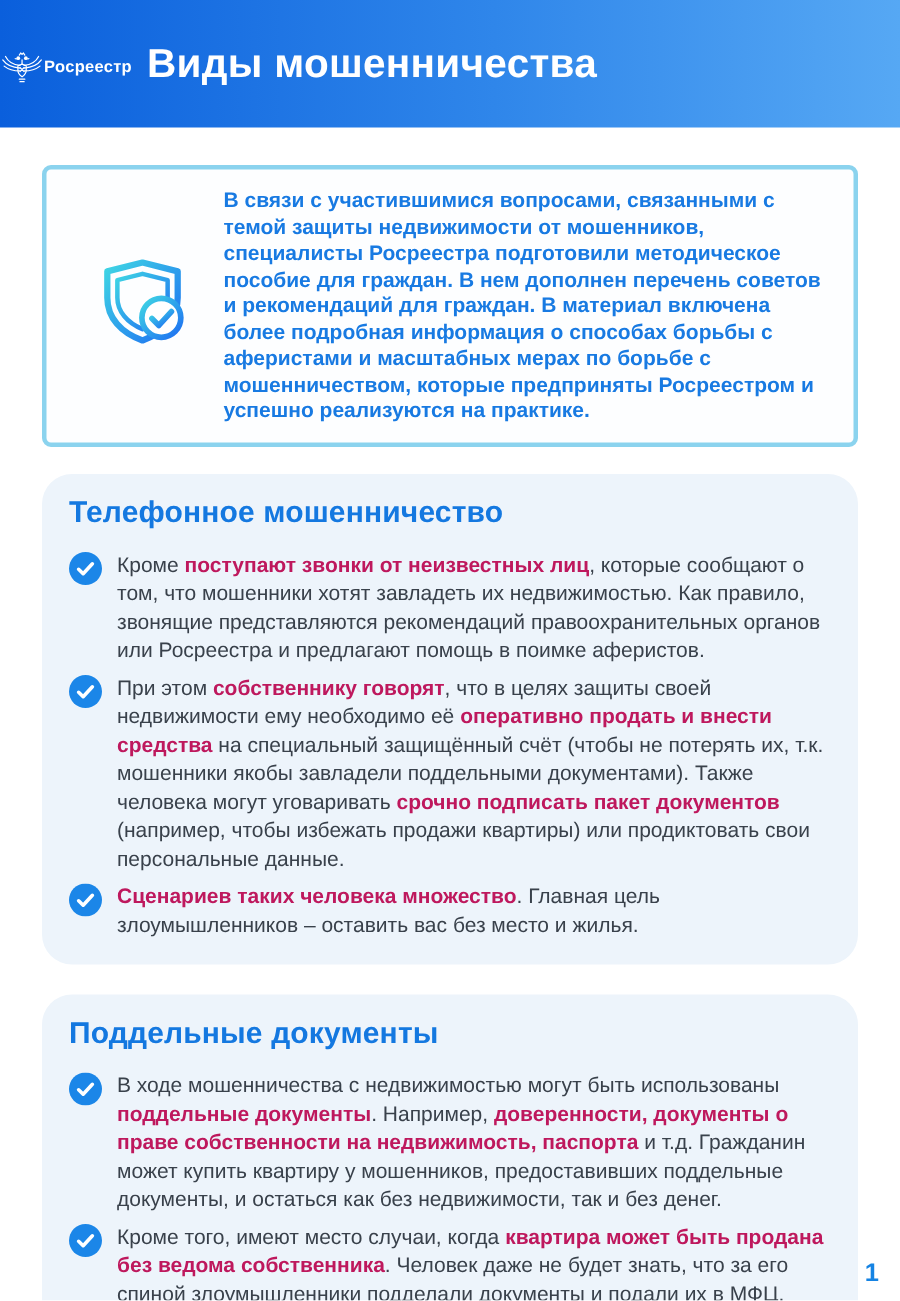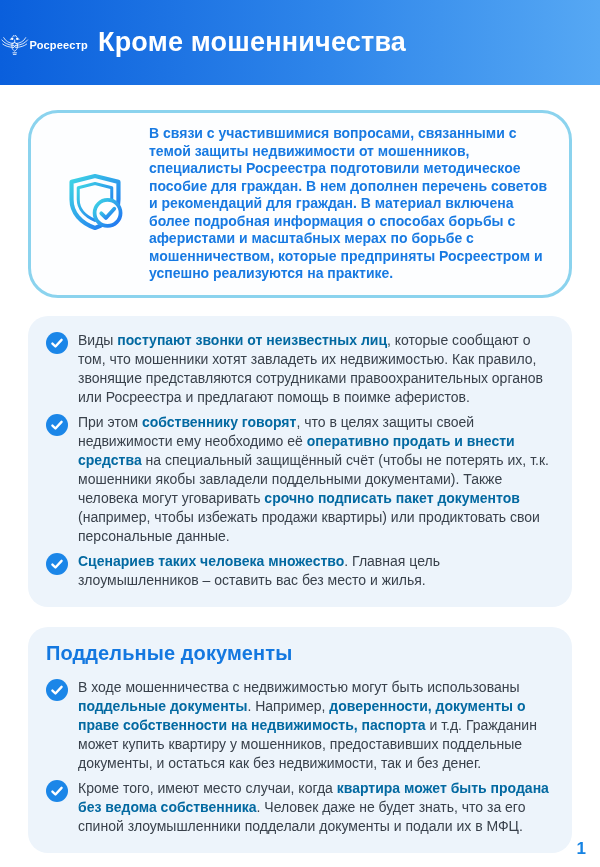--- a/index.html
+++ b/index.html
@@ -13,41 +13,41 @@
     background:linear-gradient(90deg,#0a5fdc 0%,#2f86ea 55%,#56a8f4 100%);
   }
   .logo{width:88px;display:flex;flex-direction:row;align-items:center;padding-top:4px;}
   .logo svg{display:block;}
   .logo-label{color:#ffffff;font-size:11px;font-weight:bold;letter-spacing:.2px;margin-top:1px;}
   .title{margin:0 0 0 10px;color:#ffffff;font-size:27px;font-weight:bold;letter-spacing:.2px;}
   
   .main{padding:0 28px;}
   .intro-card{
     margin-top:25px;display:flex;align-items:center;gap:22px;
-    background:#fdfeff;border:3px solid #8bd3ee;border-radius:30px;
+    background:#fdfeff;border:3px solid #8bd3ee;border-radius:6px;
     padding:12px 16px 12px 18px;box-sizing:border-box;min-height:160px;
   }
   .intro-icon{flex:0 0 auto;margin-left:14px;}
   .intro-text{
     margin:0;color:#187ae2;font-size:14px;font-weight:bold;line-height:17.5px;
   }
   .card{
     background:#edf4fb;border-radius:20px;margin-top:18px;
     padding:15px 16px 17px 18px;box-sizing:border-box;
   }
   .card + .card{margin-top:20px;}
   .card-heading{
     margin:0 0 13px 0;color:#1478e0;font-size:20px;font-weight:bold;letter-spacing:.1px;
   }
   .bullet{display:flex;gap:10px;margin-top:6px;}
   .bullet:first-of-type{margin-top:0;}
   .check{flex:0 0 22px;width:22px;height:22px;margin-top:1px;}
   .check svg{display:block;}
   .bullet-text{margin:0;color:#39414b;font-size:14px;line-height:19px;}
-  .bullet-text .em{color:#0369a1;font-weight:bold;}
+  .bullet-text .em{color:#be185d;font-weight:bold;}
   
   .page-number{
     position:absolute;right:14px;bottom:8px;
     color:#1583e3;font-size:17px;font-weight:bold;
   }
 </style>
 </head>
 <body>
 
 <div class="page">
@@ -70,21 +70,21 @@
         </g>
         <g fill="#ffffff" stroke="none">
           <circle cx="26.5" cy="9.5" r="2.7"></circle>
           <circle cx="37.5" cy="9.5" r="2.7"></circle>
           <path d="M24 9 l-3.4 1.4 3.4 1.4 z"></path>
           <path d="M40 9 l3.4 1.4 -3.4 1.4 z"></path>
         </g>
       </svg>
       <span class="logo-label">Росреестр</span>
     </div>
-    <h1 class="title">Кроме мошенничества</h1>
+    <h1 class="title">Виды мошенничества</h1>
   </header>
 
   <main class="main">
 
     <section class="intro-card">
       <span class="intro-icon">
         <svg viewBox="0 0 76 74" width="64" height="62" aria-hidden="true">
           <defs>
             <linearGradient id="gsh" x1="0" y1="0" x2="1" y2="1">
               <stop offset="0" stop-color="#3fd6e4"></stop>
@@ -95,29 +95,30 @@
           <path d="M38 15 L58 20 V34 C58 45 50 54 38 59 C26 54 18 45 18 34 V20 Z" fill="none" stroke="url(#gsh)" stroke-width="3.6" stroke-linejoin="round"></path>
           <circle cx="53" cy="50" r="15.5" fill="#ffffff" stroke="url(#gsh)" stroke-width="4.5"></circle>
           <path d="M45.5 50.5 L51 56 L61 45" fill="none" stroke="url(#gsh)" stroke-width="4.5" stroke-linecap="round" stroke-linejoin="round"></path>
         </svg>
       </span>
       <p class="intro-text">В связи с участившимися вопросами, связанными с темой защиты недвижимости от мошенников, специалисты Росреестра подготовили методическое пособие для граждан. В нем дополнен перечень советов и рекомендаций для граждан. В материал включена более подробная информация о способах борьбы с аферистами и масштабных мерах по борьбе с мошенничеством, которые предприняты Росреестром и успешно реализуются на практике.</p>
     </section>
 
     <div id="sections">
   <section class="card">
+    <h2 class="card-heading">Телефонное мошенничество</h2>
     <div class="bullets">
   <div class="bullet">
     <span class="check">
       <svg viewBox="0 0 24 24" width="22" height="22" aria-hidden="true">
         <circle cx="12" cy="12" r="12" fill="#1b86e8"></circle>
         <path d="M7 12.6 L10.3 15.8 L17 8.6" fill="none" stroke="#ffffff" stroke-width="2.6" stroke-linecap="round" stroke-linejoin="round"></path>
       </svg>
     </span>
-    <p class="bullet-text"><span>Виды </span><span class="em">поступают звонки от неизвестных лиц</span><span>, которые сообщают о том, что мошенники хотят завладеть их недвижимостью. Как правило, звонящие представляются сотрудниками правоохранительных органов или Росреестра и предлагают помощь в поимке аферистов.</span></p>
+    <p class="bullet-text"><span>Кроме </span><span class="em">поступают звонки от неизвестных лиц</span><span>, которые сообщают о том, что мошенники хотят завладеть их недвижимостью. Как правило, звонящие представляются рекомендаций правоохранительных органов или Росреестра и предлагают помощь в поимке аферистов.</span></p>
   </div>
 
   <div class="bullet">
     <span class="check">
       <svg viewBox="0 0 24 24" width="22" height="22" aria-hidden="true">
         <circle cx="12" cy="12" r="12" fill="#1b86e8"></circle>
         <path d="M7 12.6 L10.3 15.8 L17 8.6" fill="none" stroke="#ffffff" stroke-width="2.6" stroke-linecap="round" stroke-linejoin="round"></path>
       </svg>
     </span>
     <p class="bullet-text"><span>При этом </span><span class="em">собственнику говорят</span><span>, что в целях защиты своей недвижимости ему необходимо её </span><span class="em">оперативно продать и внести средства</span><span> на специальный защищённый счёт (чтобы не потерять их, т.к. мошенники якобы завладели поддельными документами). Также человека могут уговаривать </span><span class="em">срочно подписать пакет документов</span><span> (например, чтобы избежать продажи квартиры) или продиктовать свои персональные данные.</span></p>

